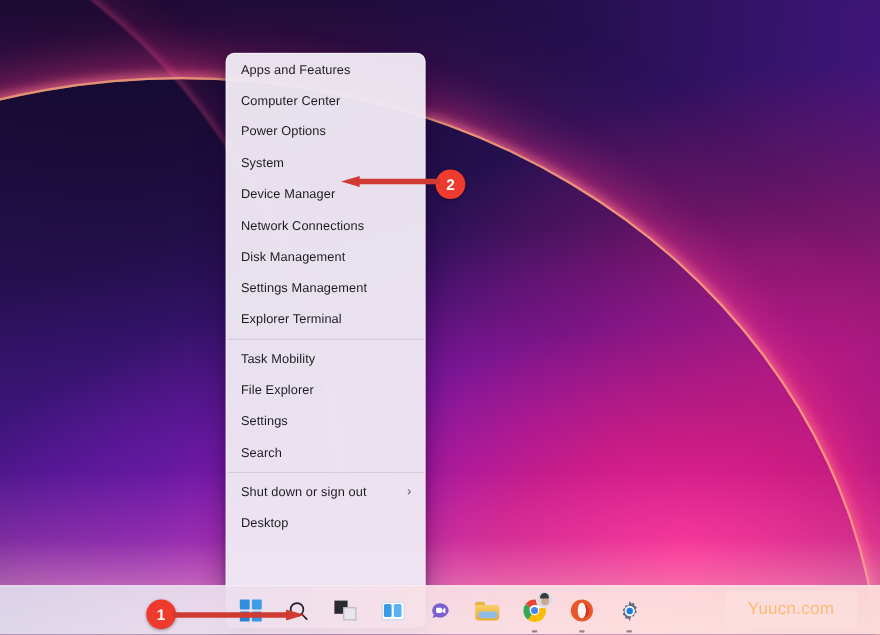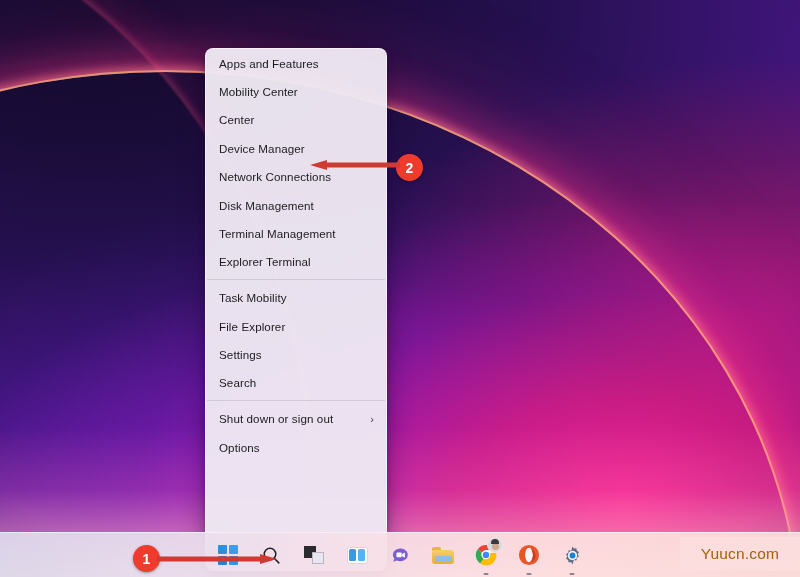--- a/index.html
+++ b/index.html
@@ -100,60 +100,63 @@
   .marker{position:absolute;border-radius:50%;background:#ee3b2e;
     display:flex;align-items:center;justify-content:center;color:#fff;font-weight:bold;
     box-shadow:0 1px 3px rgba(0,0,0,.35);}
   #m1{left:133px;top:545px;width:27px;height:27px;font-size:14px;}
   #m2{left:396px;top:154px;width:27px;height:27px;font-size:14px;}
   .arrow{position:absolute;}
   #a1{left:157px;top:554px;width:120px;height:10px;}
   #a2{left:310px;top:160px;width:90px;height:10px;}
 
   
-  #wm{position:absolute;right:0;bottom:6px;width:120px;height:34px;
+  #wm{position:absolute;right:21px;bottom:6px;width:120px;height:34px;
       background:rgba(252,222,222,.80);
       display:flex;align-items:center;justify-content:center;
-      color:#a16207;font-size:15.5px;letter-spacing:.2px;}
+      color:#fdba74;font-size:15.5px;letter-spacing:.2px;}
 </style>
 </head>
 <body>
 
 <div id="screen">
 
   <div class="wall">
     <div class="wall-base"></div>
     <div class="wall-mag"></div>
     <div class="wall-arc2"></div>
     <div class="wall-arc"></div>
     <div class="wall-glowbot"></div>
     <div class="wall-vig"></div>
   </div>
 
   <div id="winx">
       <div class="mi">
         <span class="lbl">Apps and Features</span>
       </div>
       <div class="mi">
-        <span class="lbl">Mobility Center</span>
-      </div>
-      <div class="mi">
-        <span class="lbl">Center</span>
+        <span class="lbl">Computer Center</span>
+      </div>
+      <div class="mi">
+        <span class="lbl">Power Options</span>
+      </div>
+      <div class="mi">
+        <span class="lbl">System</span>
       </div>
       <div class="mi">
         <span class="lbl">Device Manager</span>
       </div>
       <div class="mi">
         <span class="lbl">Network Connections</span>
       </div>
       <div class="mi">
         <span class="lbl">Disk Management</span>
       </div>
       <div class="mi">
-        <span class="lbl">Terminal Management</span>
+        <span class="lbl">Settings Management</span>
       </div>
       <div class="mi">
         <span class="lbl">Explorer Terminal</span>
       </div>
       <div class="sep"></div>
       <div class="mi">
         <span class="lbl">Task Mobility</span>
       </div>
       <div class="mi">
         <span class="lbl">File Explorer</span>
@@ -163,21 +166,21 @@
       </div>
       <div class="mi">
         <span class="lbl">Search</span>
       </div>
       <div class="sep"></div>
       <div class="mi">
         <span class="lbl">Shut down or sign out</span>
         <span class="chev">›</span>
       </div>
       <div class="mi">
-        <span class="lbl">Options</span>
+        <span class="lbl">Desktop</span>
       </div>
     </div>
 
   <div id="taskbar">
     <div id="tb-icons">
 
       <div class="tbi" title="Start">
         <span class="ic-start">
           <i></i>
             <i></i>

